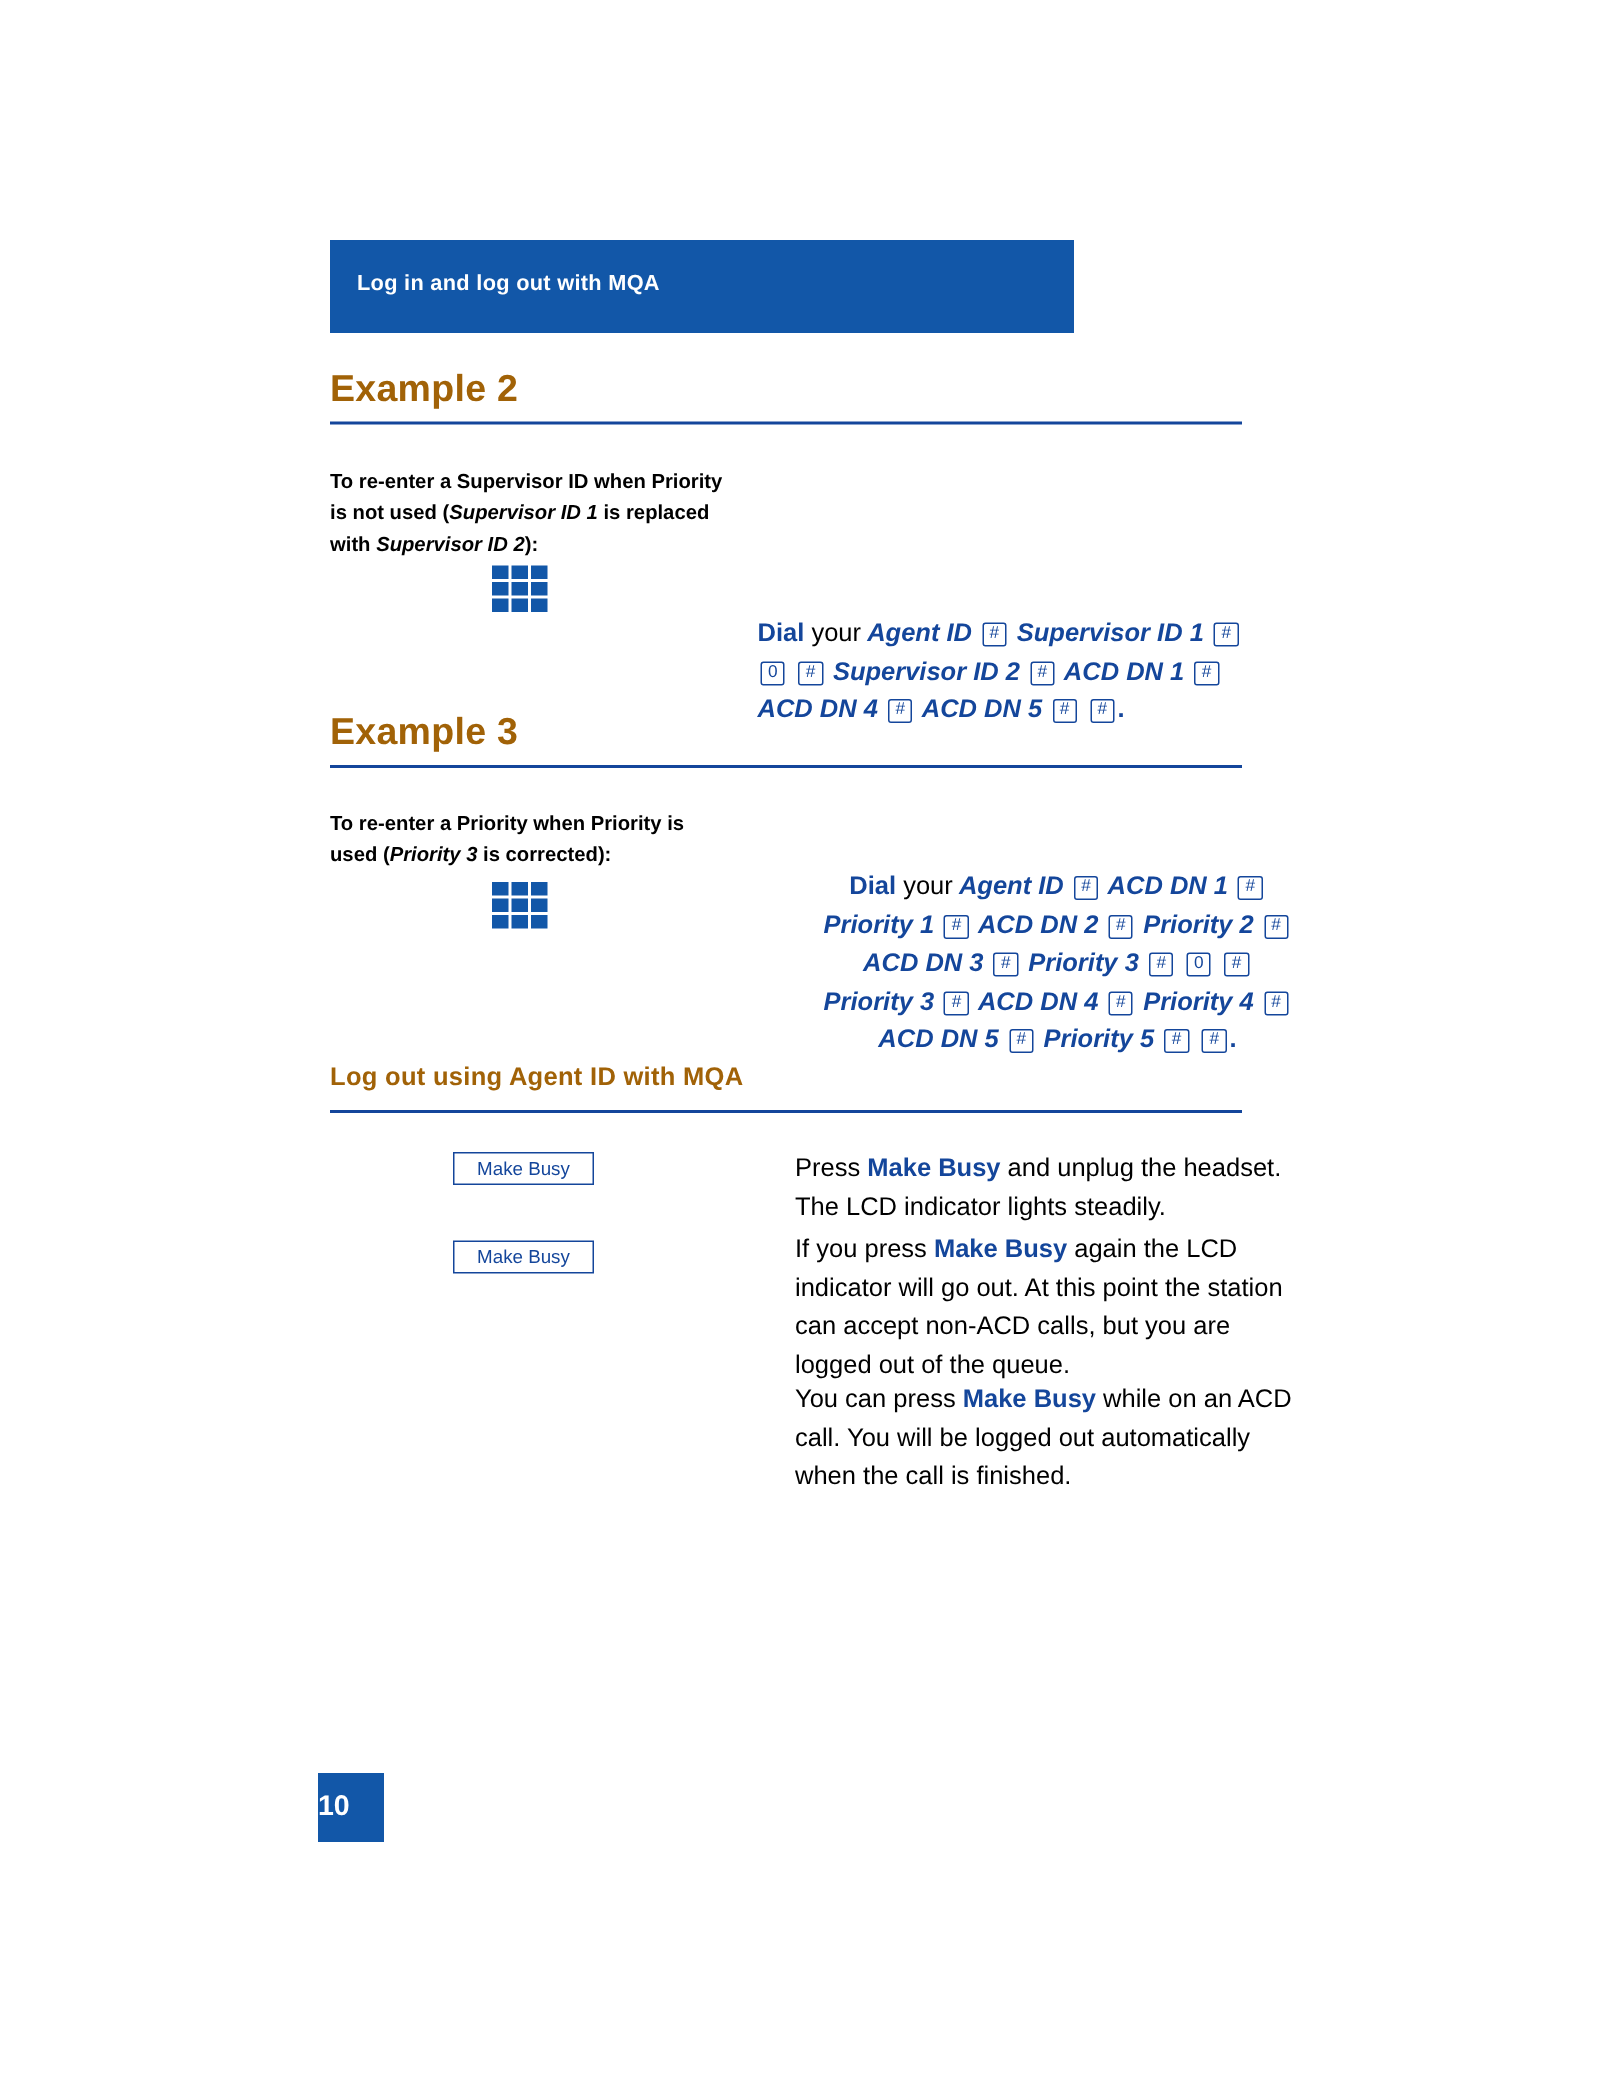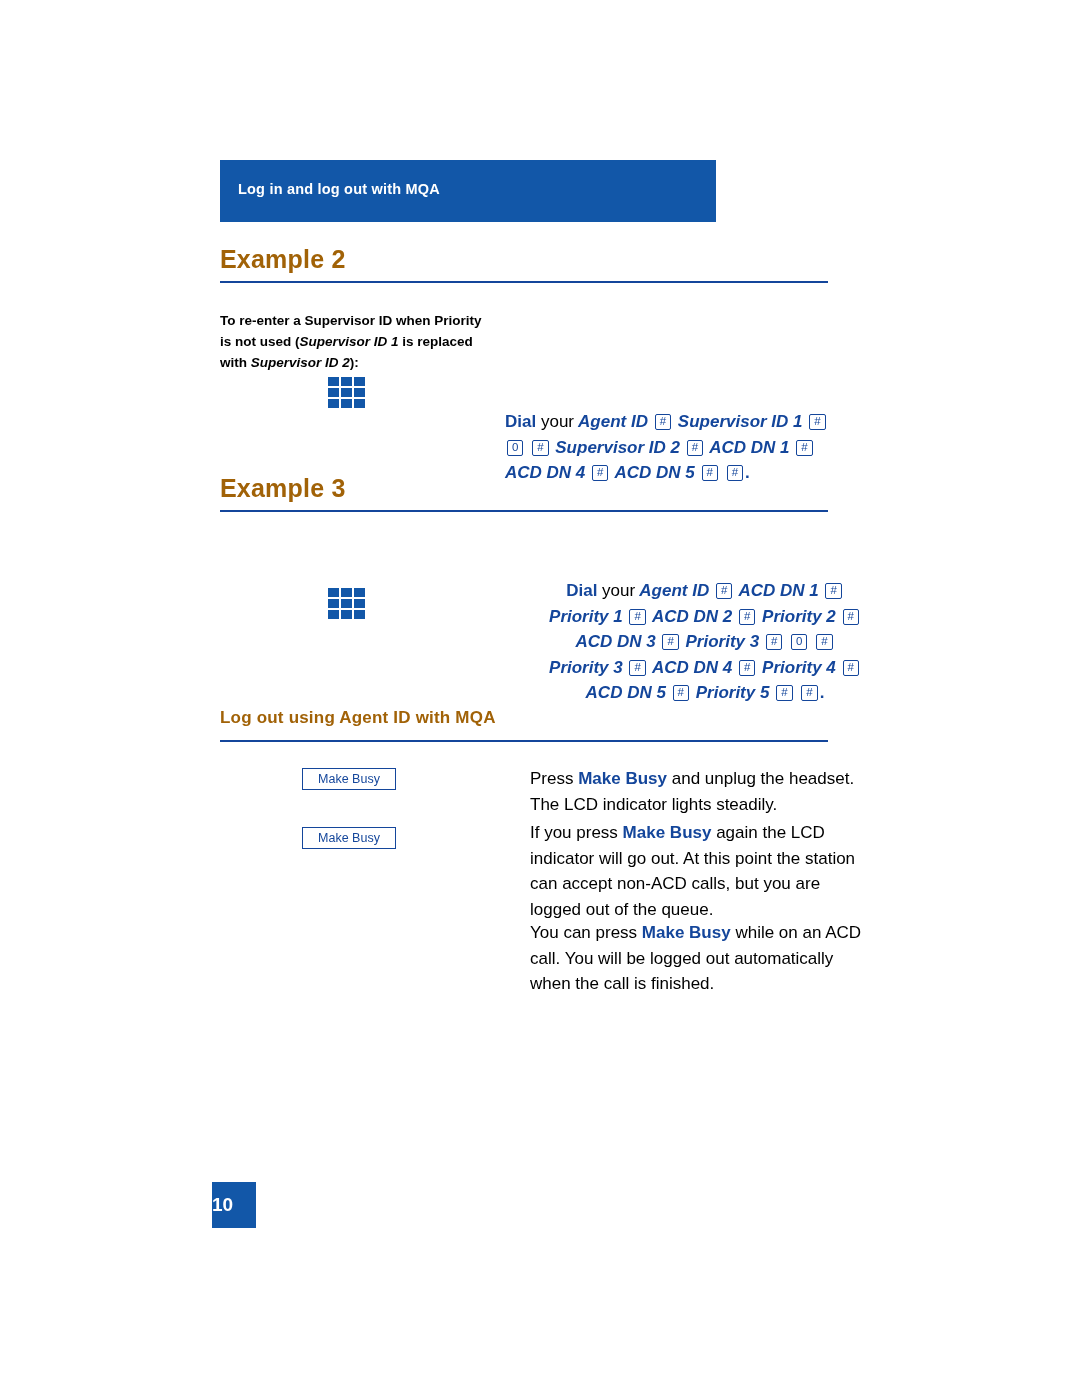--- a/index.html
+++ b/index.html
@@ -202,20 +202,21 @@
 
   <div class="instr" style="top:372px;margin-top:37px;">
     <div class="line"><span class="dial">Dial</span> <span class="plain">your</span> Agent ID <span class="key">#</span> Supervisor ID 1 <span class="key">#</span></div>
     <div class="line"><span class="key">0</span> <span class="key">#</span> Supervisor ID 2 <span class="key">#</span> ACD DN 1 <span class="key">#</span></div>
     <div class="line">ACD DN 4 <span class="key">#</span> ACD DN 5 <span class="key">#</span> <span class="key">#</span><span class="period">.</span></div>
   </div>
 
   <div class="section-head" style="top:474px;">Example 3</div>
   <div class="rule" style="top:510px;"></div>
 
+  <div class="desc" style="top:538px;">To re-enter a Priority when Priority is used (<i>Priority 3</i> is corrected):</div>
 
   <div class="keypad" style="left:328px; top:588px;">
     <span style="left:0px;  top:0px;"></span>
     <span style="left:13px; top:0px;"></span>
     <span style="left:26px; top:0px;"></span>
     <span style="left:0px;  top:11px;"></span>
     <span style="left:13px; top:11px;"></span>
     <span style="left:26px; top:11px;"></span>
     <span style="left:0px;  top:22px;"></span>
     <span style="left:13px; top:22px;"></span>

